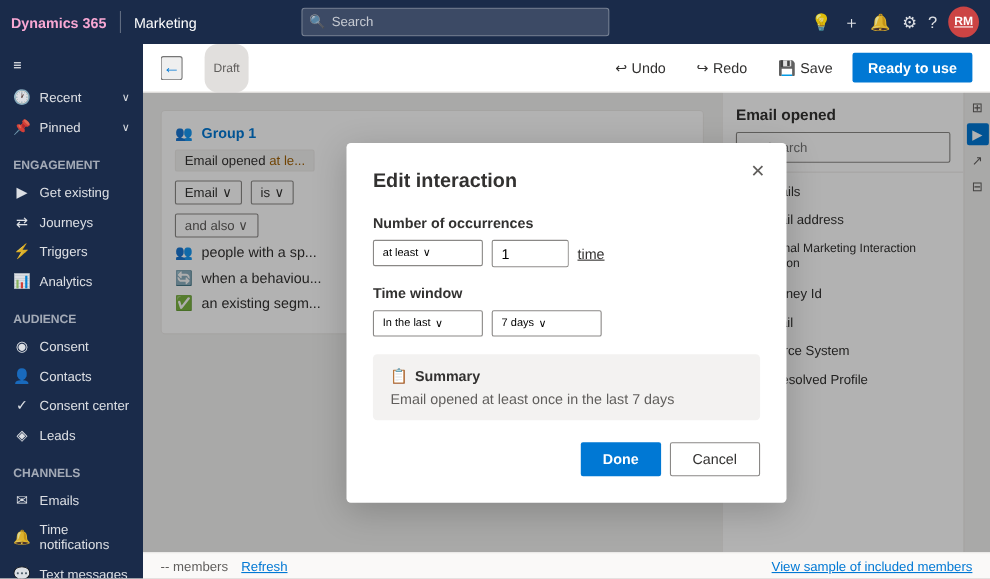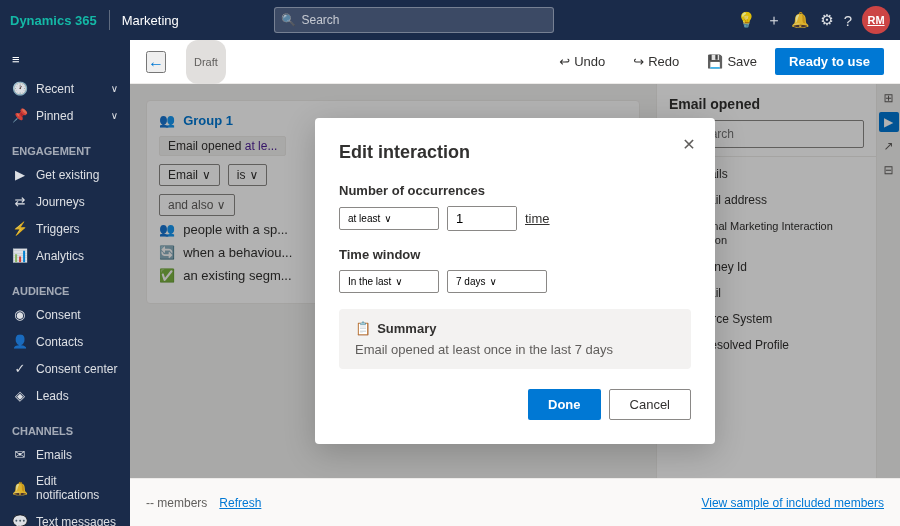--- a/index.html
+++ b/index.html
@@ -11,21 +11,21 @@
       height: 40px;
       display: flex;
       align-items: center;
       padding: 0 10px;
       gap: 8px;
       color: white;
     }
     .top-nav-brand {
       font-size: 13px;
       font-weight: 600;
-      color: #14b8a6;
+      color: #f9a8d4;
       white-space: nowrap;
     }
     .top-nav-divider {
       width: 1px;
       height: 20px;
       background: rgba(255,255,255,0.3);
       margin: 0 4px;
     }
     .top-nav-module {
       font-size: 13px;
@@ -328,21 +328,21 @@
       justify-content: center;
       cursor: pointer;
       border-radius: 2px;
       color: #605e5c;
       font-size: 12px;
     }
     .right-tab.active { background: #0078d4; color: white; }
 
     
     .bottom-bar {
-      height: 48px;
+      height: 24px;
       background: #faf9f8;
       border-top: 1px solid #edebe9;
       display: flex;
       align-items: center;
       padding: 0 16px;
       gap: 12px;
       font-size: 12px;
       color: #605e5c;
     }
     .bottom-bar-link {
@@ -554,21 +554,21 @@
       <span>Leads</span>
     </div>
     <div class="sidebar-divider"></div>
     <div class="sidebar-section-title">Channels</div>
     <div class="sidebar-item">
       <span class="sidebar-item-icon">✉</span>
       <span>Emails</span>
     </div>
     <div class="sidebar-item">
       <span class="sidebar-item-icon">🔔</span>
-      <span>Edit notifications</span>
+      <span>Time notifications</span>
     </div>
     <div class="sidebar-item">
       <span class="sidebar-item-icon">💬</span>
       <span>Text messages</span>
     </div>
 
     <div style="flex:1"></div>
 
   </div>
 
@@ -597,21 +597,21 @@
 
       <div class="segment-builder">
         <div class="segment-group">
           <div class="segment-group-header">
             <span>👥</span>
             <span>Group 1</span>
           </div>
           <div class="segment-row">
             <span class="seg-tag">
               <span>Email opened</span>
-              <span style="color:#4c1d95;"> at le...</span>
+              <span style="color:#a16207;"> at le...</span>
             </span>
           </div>
           <div class="segment-row">
             <div class="seg-dropdown">
               <span>Email</span>
               <span>∨</span>
             </div>
             <div class="seg-dropdown">
               <span>is</span>
               <span>∨</span>

